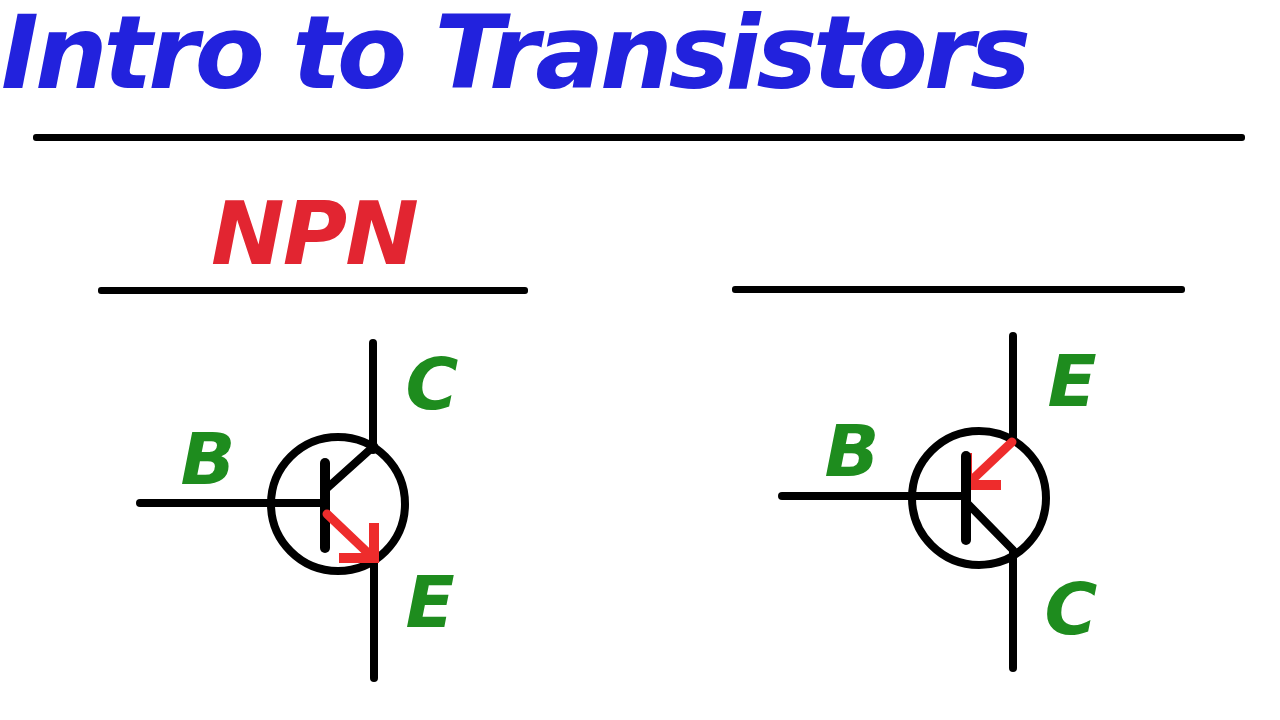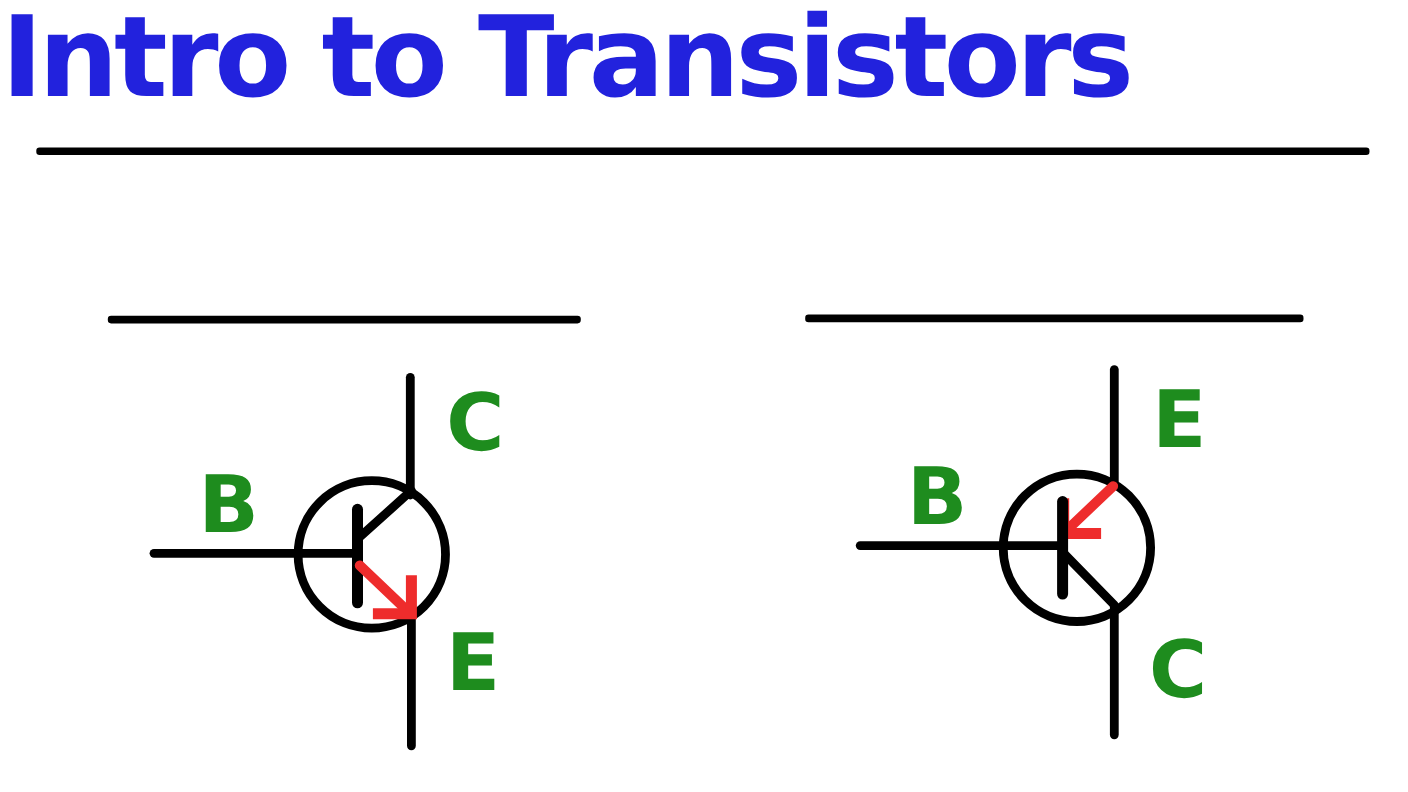--- a/index.html
+++ b/index.html
@@ -10,21 +10,21 @@
     --green:#1e8c1e;
     --bg:#ffffff;
   }
   *{margin:0;padding:0;box-sizing:border-box;}
   html,body{width:1280px;height:720px;overflow:hidden;}
   body{
     background:var(--bg);
     font-family:"DejaVu Sans", sans-serif;
     position:relative;
   }
-  .stage{position:absolute;inset:0;width:1028px;height:720px;}
+  .stage{position:absolute;inset:0;width:1028px;height:720px;font-style:italic;}
   .page-title{
     position:absolute;
     left:50%;top:-8px;
     transform:translateX(-50%);
     white-space:nowrap;
     color:var(--blue);
     font-size:102px;
     font-weight:bold;
     letter-spacing:-4px;
     line-height:1.2;
@@ -67,20 +67,21 @@
   .redhead{stroke:var(--red-arrow);stroke-width:10;fill:none;stroke-linecap:square;stroke-linejoin:miter;}
 </style>
 </head>
 <body>
 
 <div class="stage">
 
   <div class="page-title">Intro to Transistors</div>
   <div class="rule rule-title"></div>
 
+  <div class="section-heading heading-npn">NPN</div>
   <div class="rule rule-npn"></div>
 
   <div class="rule rule-pnp"></div>
 
   <svg class="diagram" width="1280" height="720" viewBox="0 0 1280 720">
 
     <g>
       <circle class="ring" cx="338" cy="504" r="67"></circle>
       <line class="wire" x1="373" y1="343" x2="373" y2="450"></line>
       <line class="wire" x1="325" y1="490" x2="374" y2="446"></line>

